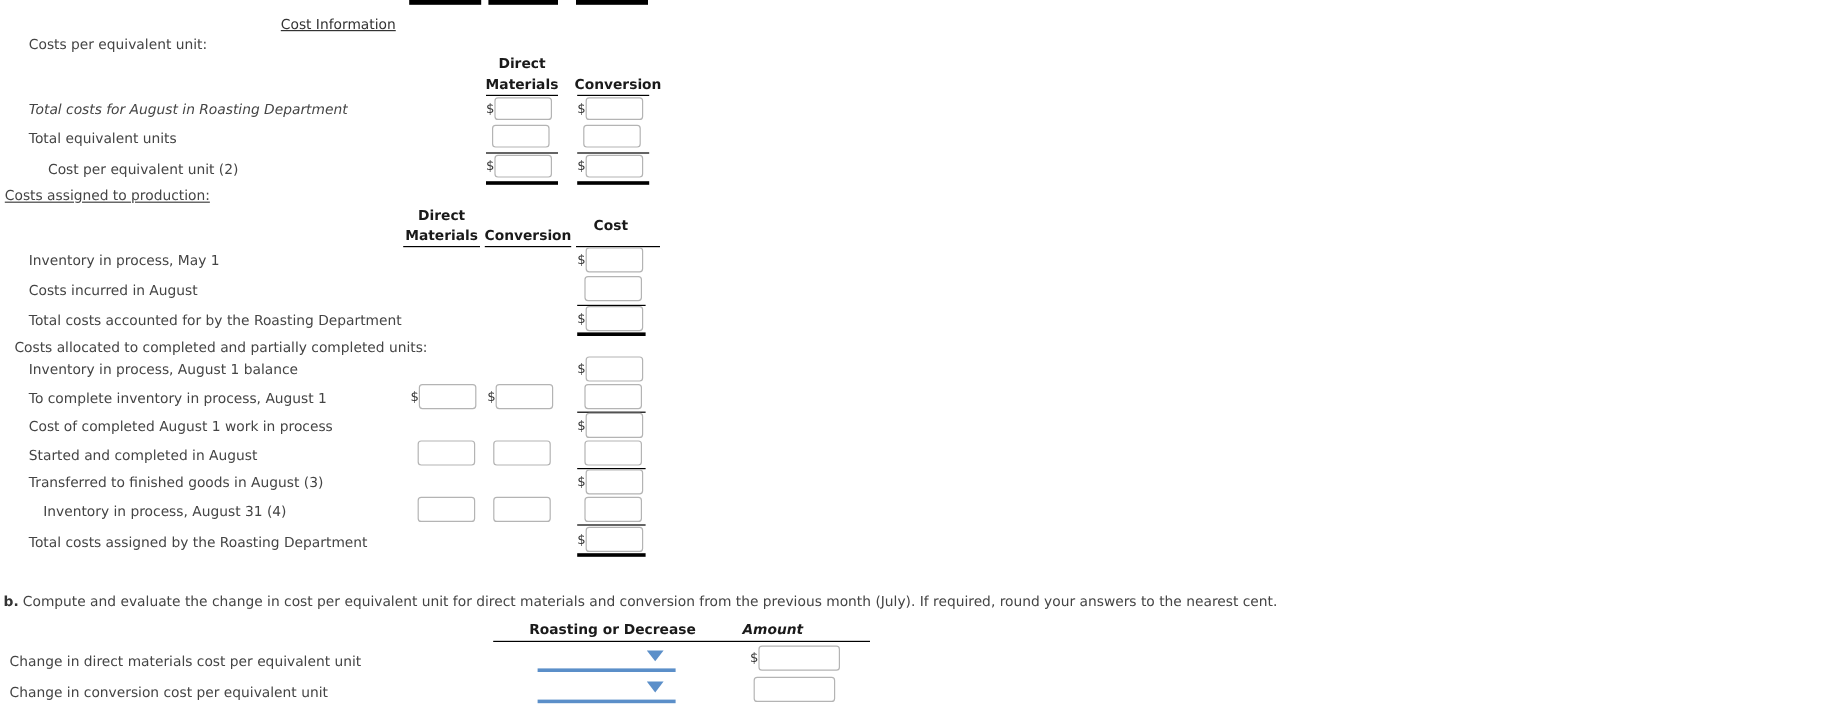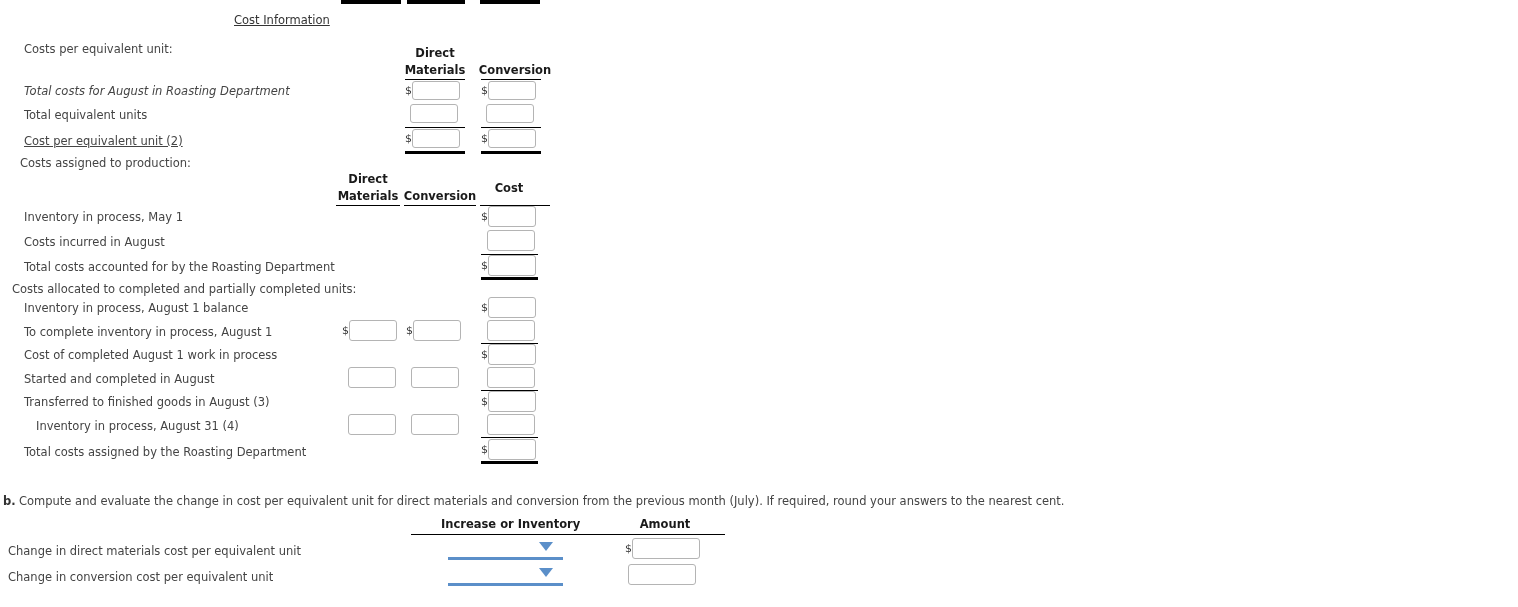--- a/index.html
+++ b/index.html
@@ -156,21 +156,21 @@
 </style>
 </head>
 <body>
 
 <div class="topbar" style="left:341px;width:60px;"></div>
 <div class="topbar" style="left:407px;width:58px;"></div>
 <div class="topbar" style="left:480px;width:60px;"></div>
 
 <div class="cost-info-title">Cost Information</div>
 
-<div class="section-label" style="left:24px;top:30px;margin-top:12px;">Costs per equivalent unit:</div>
+<div class="section-label" style="left:24px;top:30px;">Costs per equivalent unit:</div>
 
 <div class="colhead" style="left:400px;top:46px;width:70px;">Direct</div>
 <div class="colhead" style="left:400px;top:63px;width:70px;">Materials</div>
 <div class="colhead" style="left:477px;top:63px;width:76px;">Conversion</div>
 
 <div class="colrule" style="left:405px;top:79px;width:60px;"></div>
 <div class="colrule" style="left:481px;top:79px;width:60px;"></div>
 
 <div class="row-label" style="left:24px;top:84px;font-style:italic;">Total costs for August in Roasting Department</div>
 <div class="cell" style="left:405px;top:81px;">
@@ -186,34 +186,34 @@
 <div class="cell" style="left:410px;top:104px;">
   <input class="box" type="text" value="" style="">
 </div>
 <div class="cell" style="left:486px;top:104px;">
   <input class="box" type="text" value="" style="">
 </div>
 
 <div class="thinrule" style="left:405px;top:127px;width:60px;"></div>
 <div class="thinrule" style="left:481px;top:127px;width:60px;"></div>
 
-<div class="row-label" style="left:24px;top:134px;text-decoration:underline;">Cost per equivalent unit (2)</div>
+<div class="row-label" style="left:40px;top:134px;">Cost per equivalent unit (2)</div>
 <div class="cell" style="left:405px;top:129px;">
   <span class="dollar">$</span>
   <input class="box" type="text" value="" style="">
 </div>
 <div class="cell" style="left:481px;top:129px;">
   <span class="dollar">$</span>
   <input class="box" type="text" value="" style="">
 </div>
 
 <div class="thickrule" style="left:405px;top:151px;width:60px;"></div>
 <div class="thickrule" style="left:481px;top:151px;width:60px;"></div>
 
-<div class="section-label" style="left:20px;top:156px;">Costs assigned to production:</div>
+<div class="section-label" style="left:4px;top:156px;text-decoration:underline;">Costs assigned to production:</div>
 
 <div class="colhead" style="left:333px;top:172px;width:70px;">Direct</div>
 <div class="colhead" style="left:333px;top:189px;width:70px;">Materials</div>
 <div class="colhead" style="left:402px;top:189px;width:76px;">Conversion</div>
 <div class="colhead" style="left:479px;top:181px;width:60px;">Cost</div>
 
 <div class="colrule" style="left:336px;top:205px;width:64px;"></div>
 <div class="colrule" style="left:404px;top:205px;width:72px;"></div>
 <div class="colrule" style="left:480px;top:205px;width:70px;"></div>
 
@@ -303,22 +303,22 @@
 <div class="cell" style="left:481px;top:439px;">
   <span class="dollar">$</span>
   <input class="box mid" type="text" value="" style="">
 </div>
 
 <div class="thickrule" style="left:481px;top:461px;width:57px;"></div>
 
 <div class="part-b-letter">b.</div>
 <div class="part-b-text">Compute and evaluate the change in cost per equivalent unit for direct materials and conversion from the previous month (July). If required, round your answers to the nearest cent.</div>
 
-<div class="colhead" style="left:441px;top:517px;width:135px;">Increase or Inventory</div>
-<div class="colhead" style="left:624px;top:517px;width:82px;">Amount</div>
+<div class="colhead" style="left:441px;top:517px;width:135px;">Roasting or Decrease</div>
+<div class="colhead" style="left:603px;top:517px;width:82px;font-style:italic;">Amount</div>
 
 <div class="colrule" style="left:411px;top:534px;width:314px;"></div>
 
 <div class="row-label" style="left:8px;top:544px;">Change in direct materials cost per equivalent unit</div>
 <div class="dropdown" style="left:448px;top:538px;width:115px;">
   <span class="dd-value"></span>
   <span class="dd-caret"></span>
   <span class="dd-line"></span>
 </div>
 <div class="cell" style="left:625px;top:538px;">

